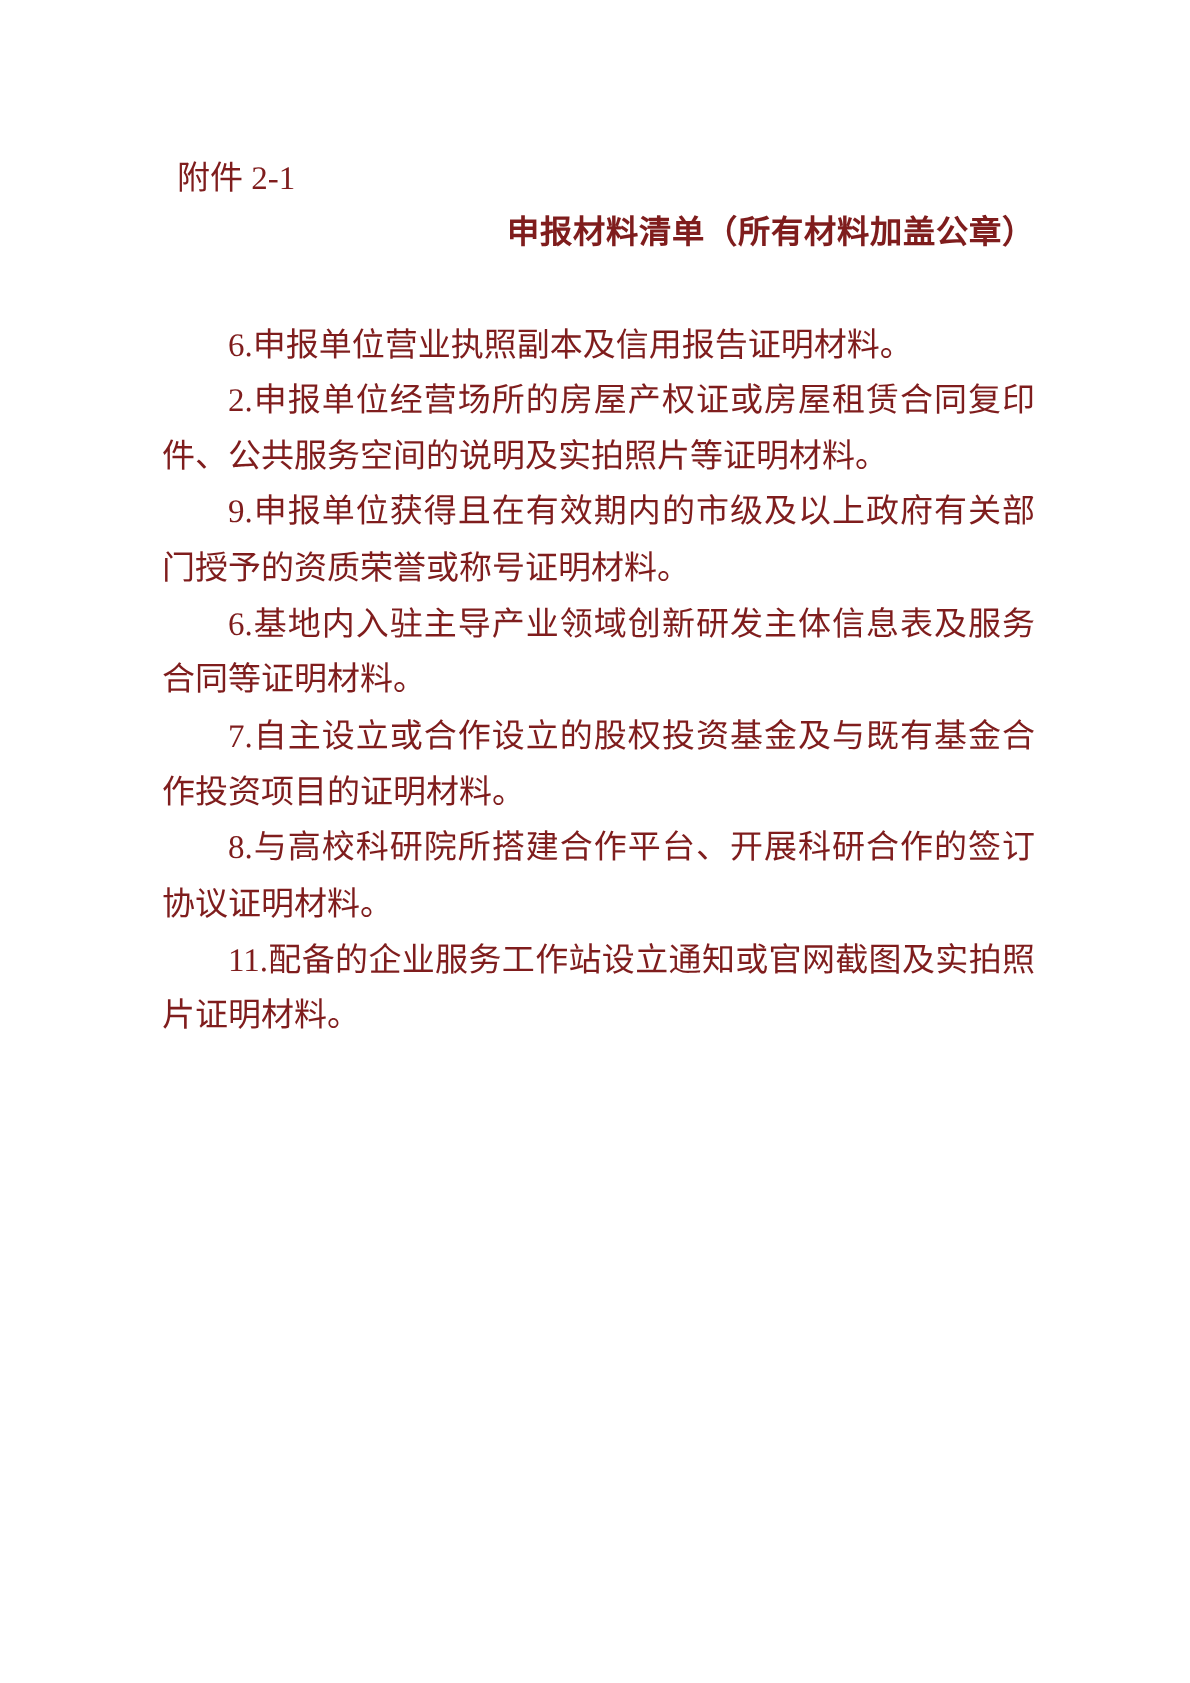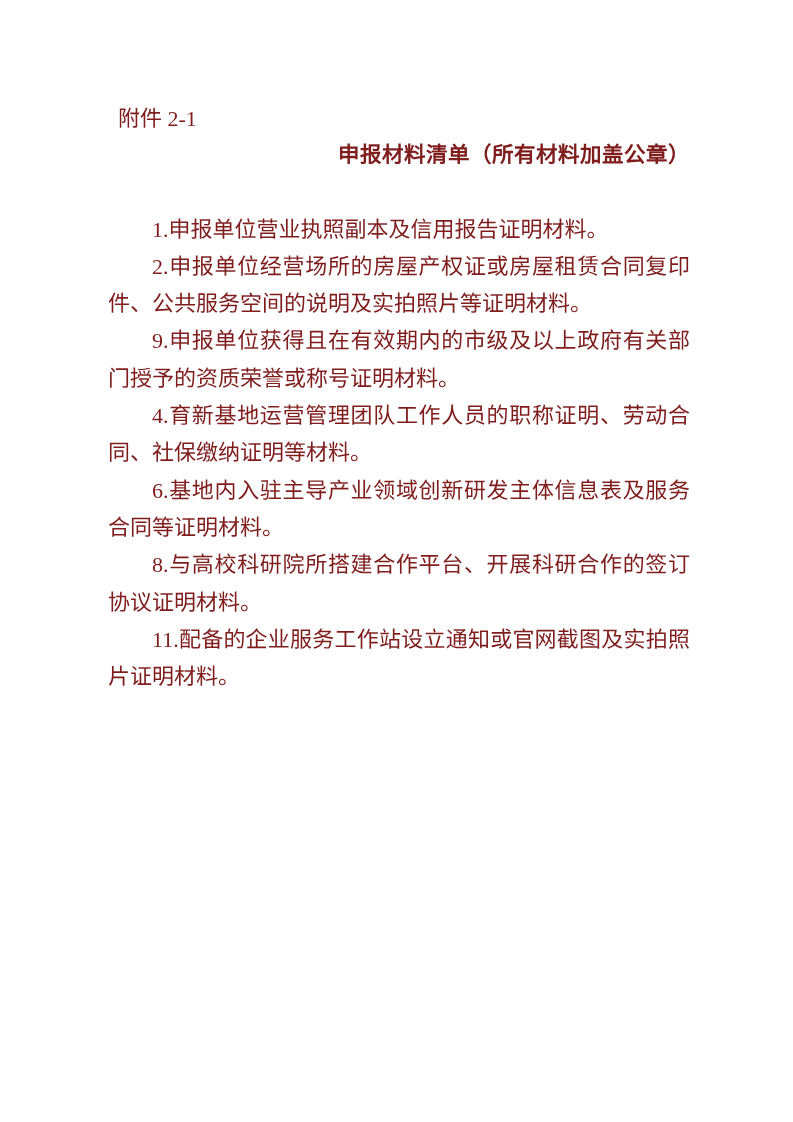--- a/index.html
+++ b/index.html
@@ -54,21 +54,21 @@
 <body>
 
 <div class="page">
   <div class="content">
     <p class="attachment-label">附件 2-1</p>
 
     <h1 class="doc-title">申报材料清单（所有材料加盖公章）</h1>
 
     <div class="spacer"></div>
 
-    <p class="item">1.申报单位营业执照副本及信用报告证明材料。</p>
+    <p class="item">6.申报单位营业执照副本及信用报告证明材料。</p>
     <p class="item">2.申报单位经营场所的房屋产权证或房屋租赁合同复印件、公共服务空间的说明及实拍照片等证明材料。</p>
     <p class="item">9.申报单位获得且在有效期内的市级及以上政府有关部门授予的资质荣誉或称号证明材料。</p>
-    <p class="item">4.育新基地运营管理团队工作人员的职称证明、劳动合同、社保缴纳证明等材料。</p>
     <p class="item">6.基地内入驻主导产业领域创新研发主体信息表及服务合同等证明材料。</p>
+    <p class="item">7.自主设立或合作设立的股权投资基金及与既有基金合作投资项目的证明材料。</p>
     <p class="item">8.与高校科研院所搭建合作平台、开展科研合作的签订协议证明材料。</p>
     <p class="item">11.配备的企业服务工作站设立通知或官网截图及实拍照片证明材料。</p>
   </div>
 </div>
 
 </body></html>

